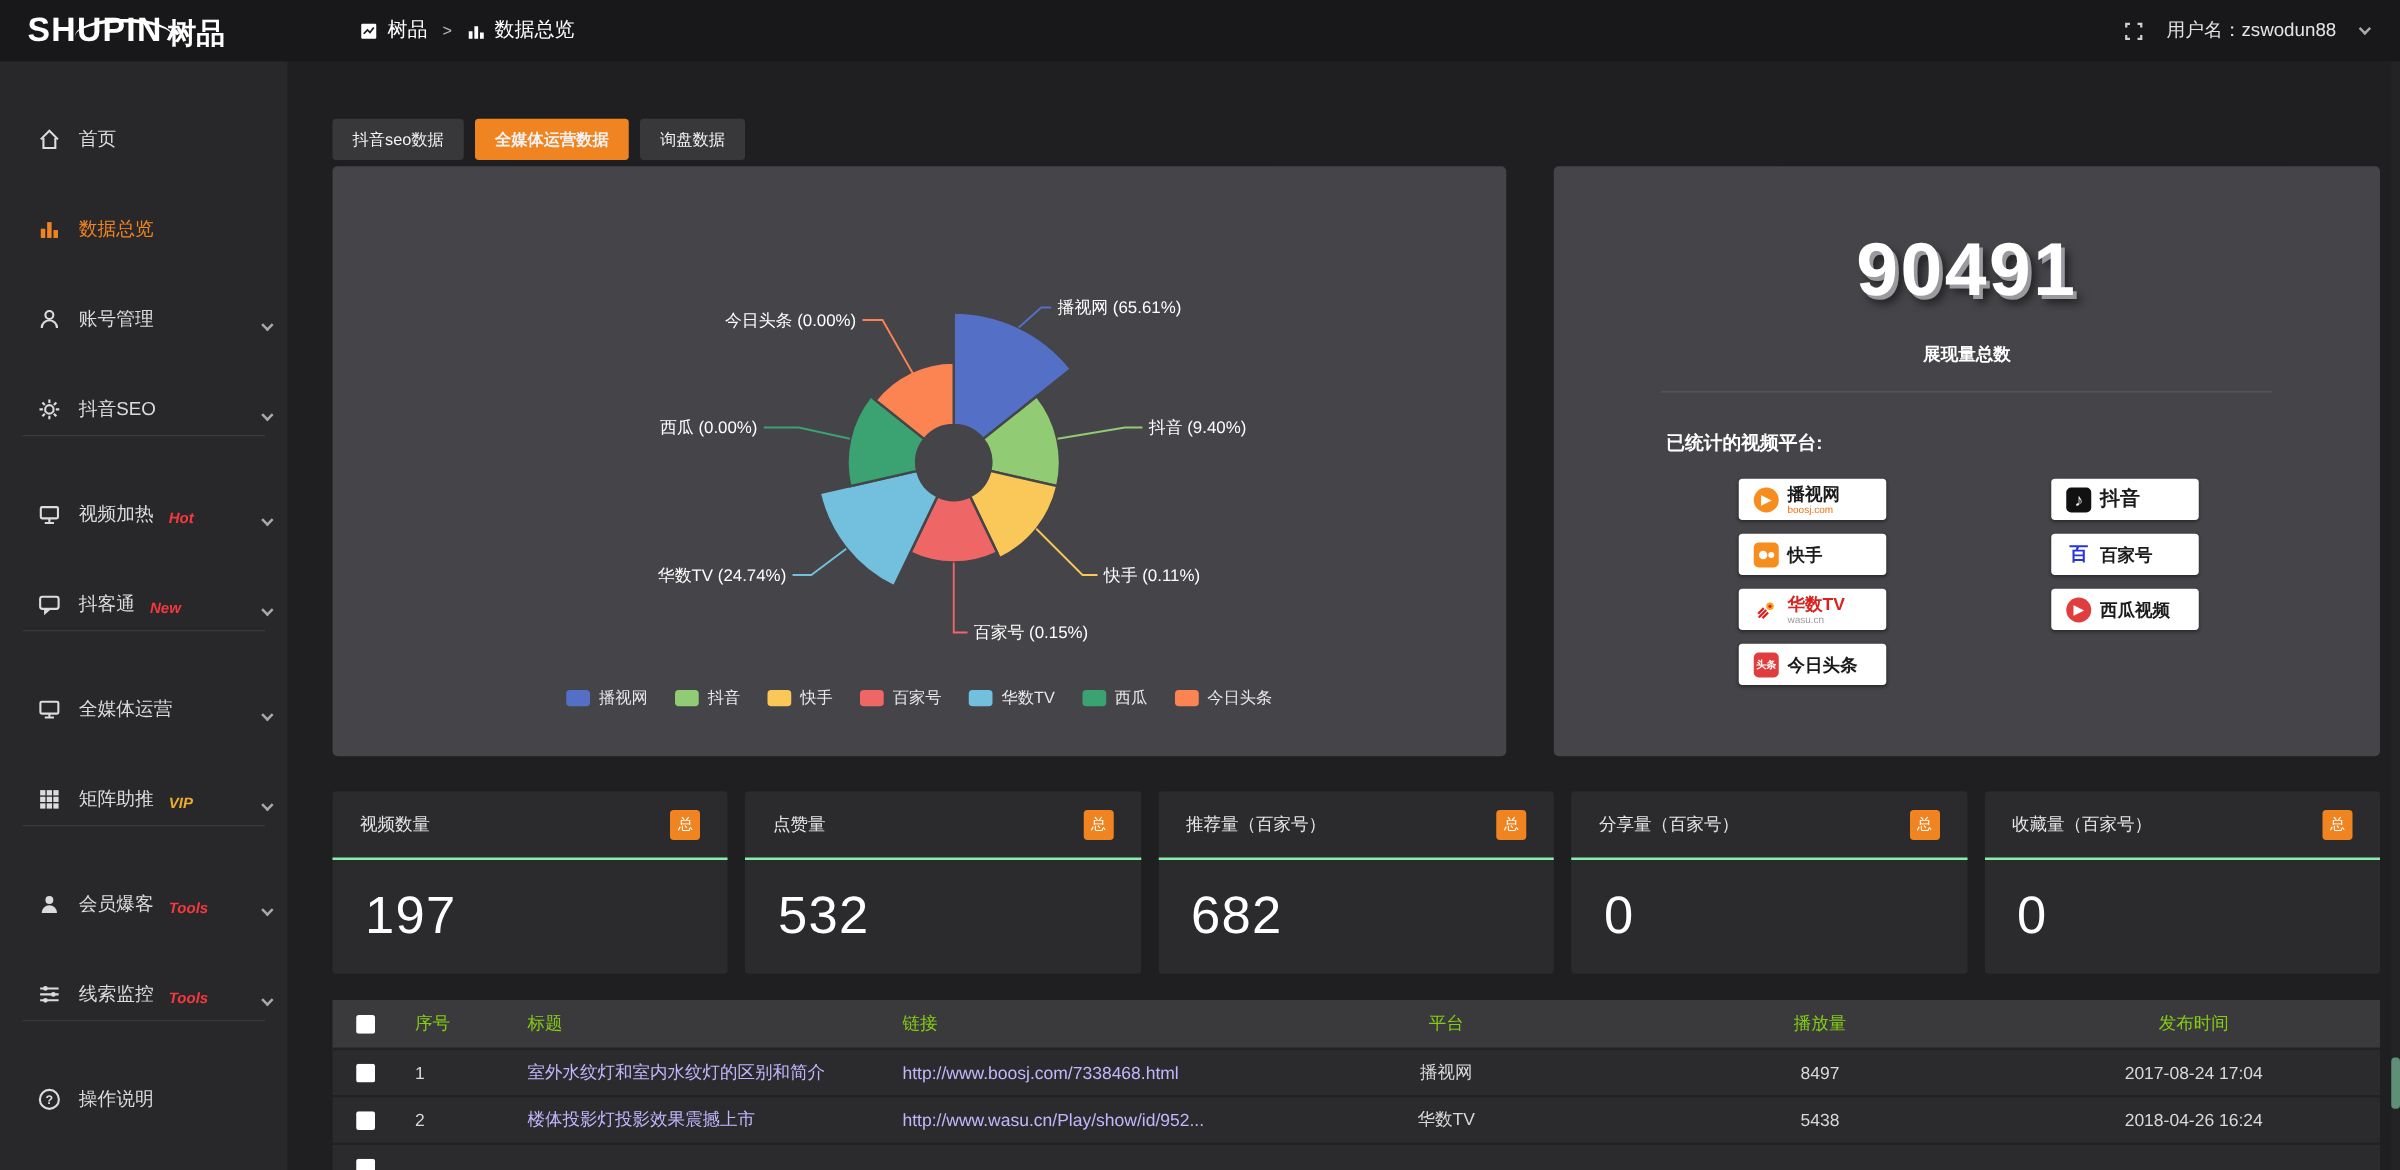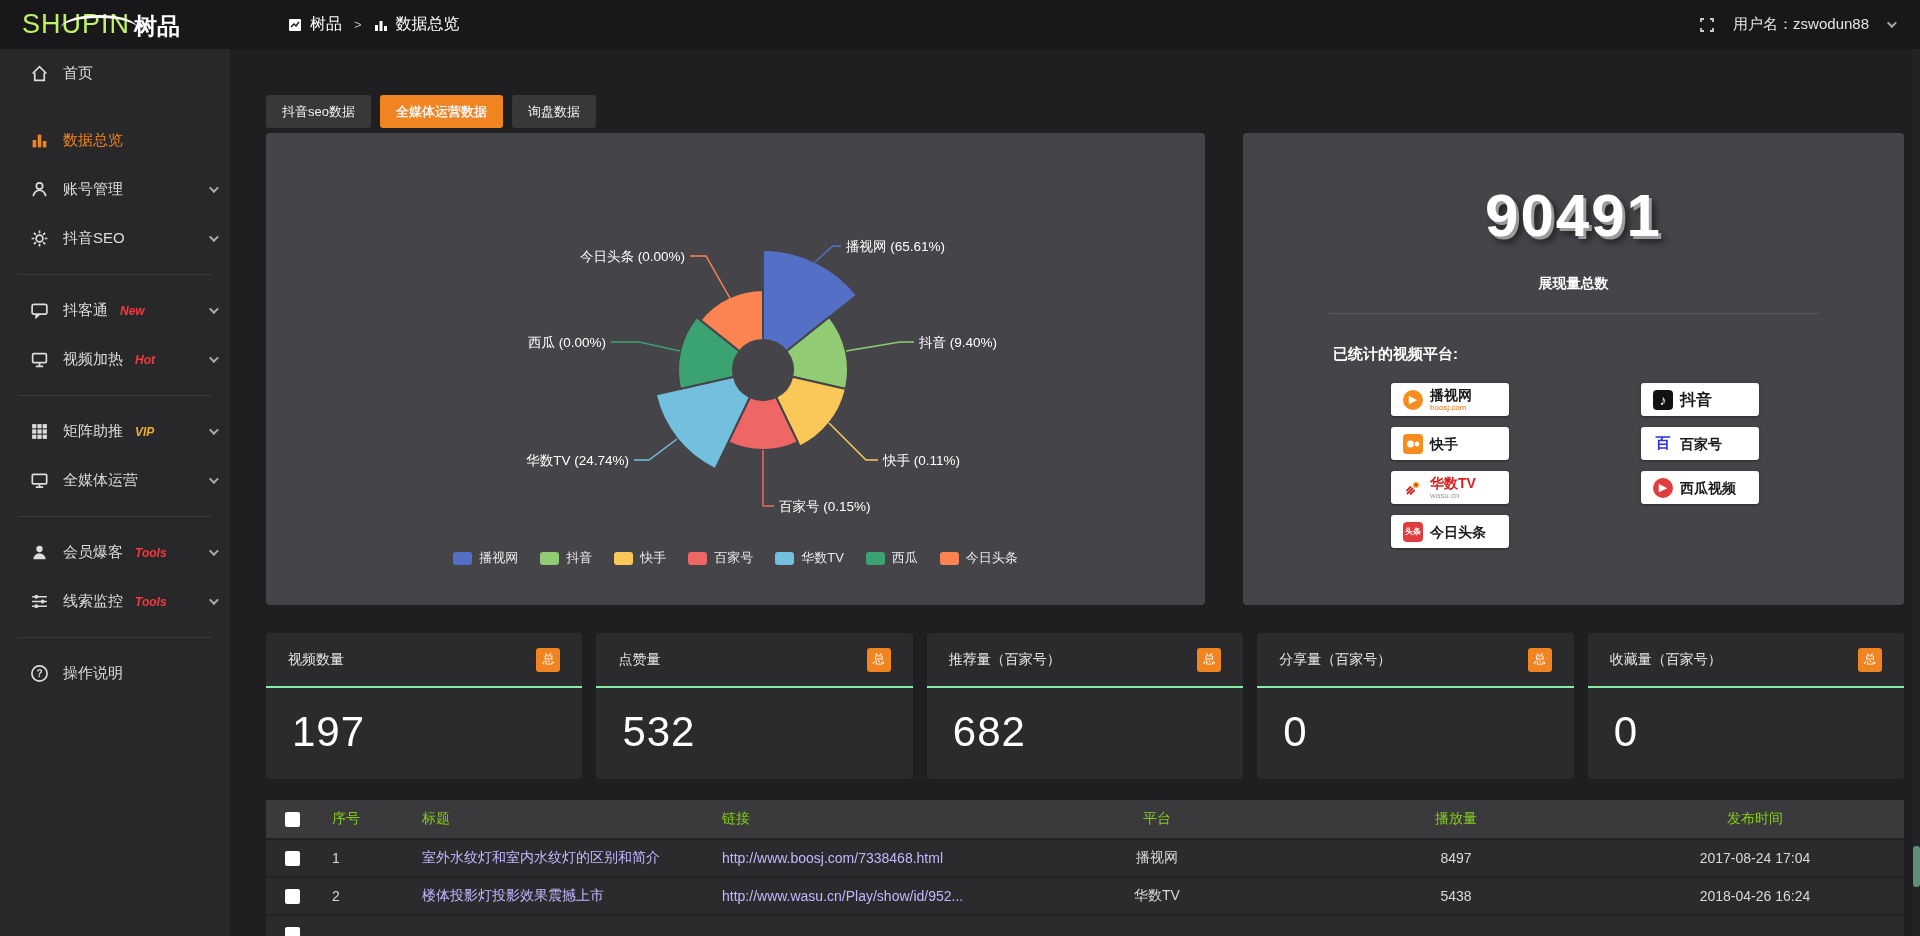--- a/index.html
+++ b/index.html
@@ -9,30 +9,30 @@
     background:#1f1f22;
     font-family:"Liberation Sans","DejaVu Sans",sans-serif;
     color:#e4e4e6;
   }
   
   .topbar { position:absolute; left:0; top:0; width:1920px; height:49px;
     background:#18181b; display:flex; align-items:center; z-index:5; }
   .logo { width:230px; display:flex; align-items:flex-end; gap:4px; padding-left:22px; position:relative; }
   .logo-arc { position:absolute; left:60px; top:4px; width:78px; height:14px;
     border-top:3px solid #fff; border-radius:50% 50% 0 0 / 100% 100% 0 0; }
-  .logo-en { font-size:27px; font-weight:normal; color:#bef264; letter-spacing:1px; line-height:1; }
+  .logo-en { font-size:27px; font-weight:bold; color:#ffffff; letter-spacing:1px; line-height:1; }
   .logo-cn { font-size:23px; font-weight:bold; color:#fff; line-height:1.05; }
   .breadcrumb { display:flex; align-items:center; gap:8px; margin-left:58px; font-size:16px; color:#fff; }
   .bc-sep { color:#bbb; font-size:13px; margin:0 4px; }
   .topbar-right { margin-left:auto; display:flex; align-items:center; gap:18px; padding-right:26px; font-size:15px; }
   .chev { display:inline-block; width:7px; height:7px; border-right:2px solid #a9a9ad;
     border-bottom:2px solid #a9a9ad; transform:rotate(45deg) translateY(-2px); }
   
   .sidebar { position:absolute; left:0; top:49px; width:230px; height:887px; background:#28282b; padding-top:0; }
-  .sb-item { height:49px; display:flex; align-items:center; padding:0 14px 0 30px; cursor:pointer; }
+  .sb-item { height:49px; display:flex; align-items:flex-end; padding:0 14px 0 30px; cursor:pointer;margin-top:23px; }
   .sb-item.first { margin-bottom:18px; }
   .sb-ic { width:19px; height:19px; margin-right:14px; flex:0 0 auto; }
   .sb-label { font-size:15px; color:#dcdcde; }
   .sb-item.active .sb-label { color:#ef8421; }
   .sb-badge { font-size:12px; font-weight:bold; font-style:italic; margin-left:12px; }
   .sb-badge.red { color:#f5383e; }
   .sb-badge.gold { color:#eead2b; }
   .sb-chev { margin-left:auto; }
   .sb-divider { border-top:1px solid #3a3a3e; margin:11px 18px; }
   
@@ -168,59 +168,59 @@
     <svg class="sb-ic icon" viewBox="0 0 18 18" fill="none" stroke="#dcdcde" stroke-width="1.6">
         <circle cx="9" cy="9" r="3.2"></circle>
         <path d="M9 1.5v2.6 M9 13.9v2.6 M1.5 9h2.6 M13.9 9h2.6 M3.7 3.7l1.9 1.9 M12.4 12.4l1.9 1.9 M14.3 3.7l-1.9 1.9 M5.6 12.4l-1.9 1.9"></path>
       </svg>
     <span class="sb-label">抖音SEO</span>
     <span class="chev sb-chev"></span>
   </div>
   <div class="sb-divider"></div>
   <div class="sb-item">
     <svg class="sb-ic icon" viewBox="0 0 18 18" fill="none" stroke="#dcdcde" stroke-width="1.6">
+        <rect x="2.5" y="3.5" width="13" height="8.5" rx="1"></rect>
+        <path d="M9 12 v3 M5.5 15.5 h7"></path>
+      </svg>
+    <span class="sb-label">视频加热</span>
+    <span class="sb-badge red">Hot</span>
+    <span class="chev sb-chev"></span>
+  </div>
+  <div class="sb-item">
+    <svg class="sb-ic icon" viewBox="0 0 18 18" fill="none" stroke="#dcdcde" stroke-width="1.6">
         <rect x="2" y="3.2" width="14" height="9.2" rx="1.8"></rect>
         <path d="M5.8 12.4 L5.8 15.4 L9.2 12.4"></path>
       </svg>
     <span class="sb-label">抖客通</span>
     <span class="sb-badge red">New</span>
     <span class="chev sb-chev"></span>
   </div>
-  <div class="sb-item">
-    <svg class="sb-ic icon" viewBox="0 0 18 18" fill="none" stroke="#dcdcde" stroke-width="1.6">
-        <rect x="2.5" y="3.5" width="13" height="8.5" rx="1"></rect>
-        <path d="M9 12 v3 M5.5 15.5 h7"></path>
-      </svg>
-    <span class="sb-label">视频加热</span>
-    <span class="sb-badge red">Hot</span>
-    <span class="chev sb-chev"></span>
-  </div>
   <div class="sb-divider"></div>
+  <div class="sb-item">
+    <svg class="sb-ic icon" viewBox="0 0 18 18" fill="none" stroke="#dcdcde" stroke-width="1.6">
+        <rect x="2.2" y="3.2" width="13.6" height="9" rx="1"></rect>
+        <path d="M9 12.2 v2.6 M5.5 15.2 h7"></path>
+      </svg>
+    <span class="sb-label">全媒体运营</span>
+    <span class="chev sb-chev"></span>
+  </div>
   <div class="sb-item">
     <svg class="sb-ic icon" viewBox="0 0 18 18" fill="#dcdcde">
         <rect x="2" y="2" width="4" height="4"></rect>
         <rect x="7" y="2" width="4" height="4"></rect>
         <rect x="12" y="2" width="4" height="4"></rect>
         <rect x="2" y="7" width="4" height="4"></rect>
         <rect x="7" y="7" width="4" height="4"></rect>
         <rect x="12" y="7" width="4" height="4"></rect>
         <rect x="2" y="12" width="4" height="4"></rect>
         <rect x="7" y="12" width="4" height="4"></rect>
         <rect x="12" y="12" width="4" height="4"></rect>
       </svg>
     <span class="sb-label">矩阵助推</span>
     <span class="sb-badge gold">VIP</span>
-    <span class="chev sb-chev"></span>
-  </div>
-  <div class="sb-item">
-    <svg class="sb-ic icon" viewBox="0 0 18 18" fill="none" stroke="#dcdcde" stroke-width="1.6">
-        <rect x="2.2" y="3.2" width="13.6" height="9" rx="1"></rect>
-        <path d="M9 12.2 v2.6 M5.5 15.2 h7"></path>
-      </svg>
-    <span class="sb-label">全媒体运营</span>
     <span class="chev sb-chev"></span>
   </div>
   <div class="sb-divider"></div>
   <div class="sb-item">
     <svg class="sb-ic icon" viewBox="0 0 18 18" fill="#dcdcde">
         <circle cx="9" cy="5.7" r="3"></circle>
         <path d="M3.2 15.5 a5.8 5.8 0 0 1 11.6 0 Z"></path>
       </svg>
     <span class="sb-label">会员爆客</span>
     <span class="sb-badge red">Tools</span>

